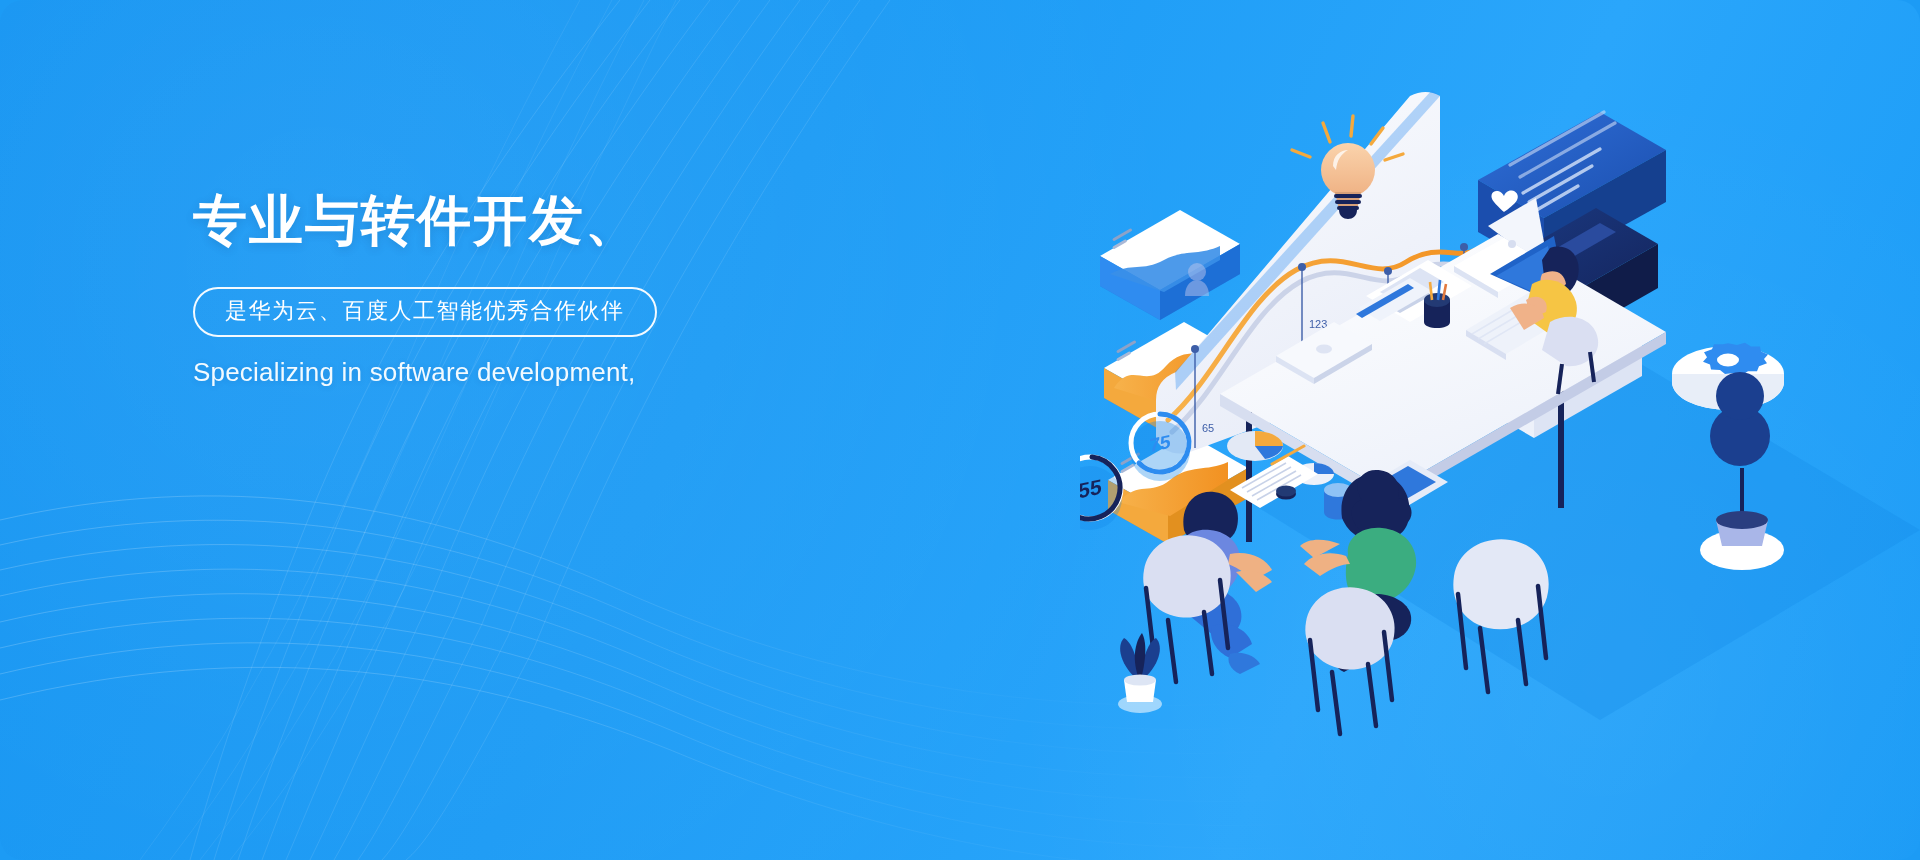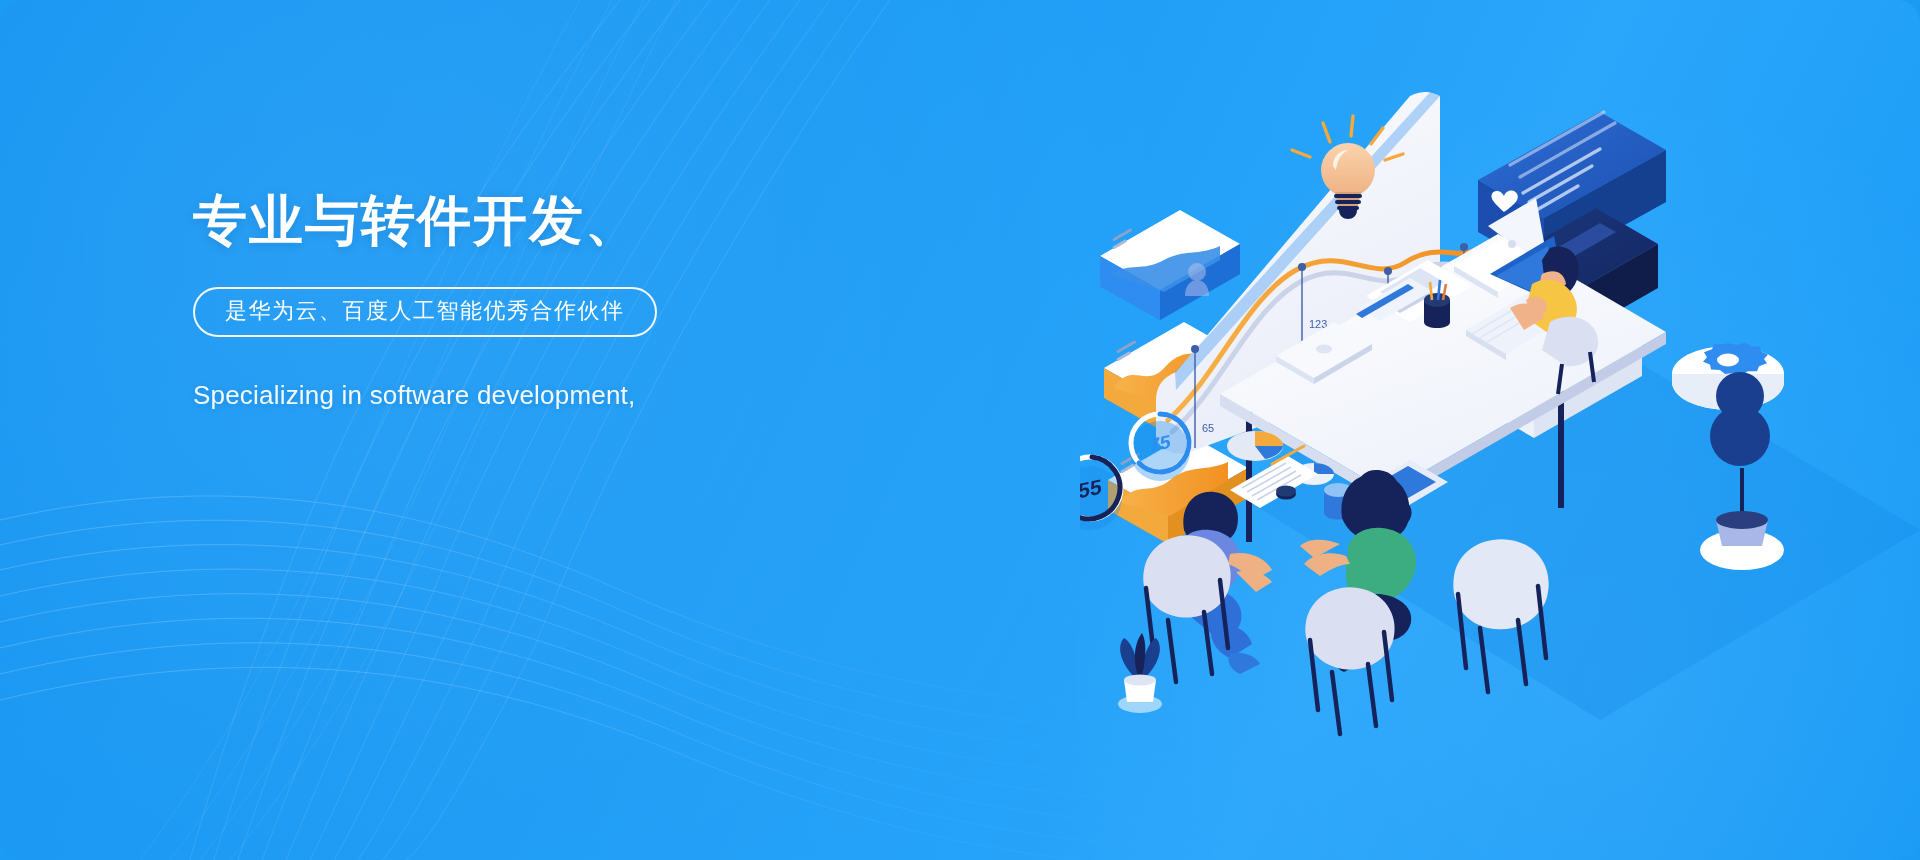--- a/index.html
+++ b/index.html
@@ -50,21 +50,21 @@
     padding:11px 30px 13px;
     color:#FFFFFF;
     font-size:22px;
     letter-spacing:1.5px;
     line-height:1;
     white-space:nowrap;
     text-align:right;
   }
 
   .subtitle{
-    margin-top:39px;
+    margin-top:16px;
     color:#F2FAFF;
     font-size:26px;
     line-height:38px;
     letter-spacing:.2px;
     font-weight:400;
     text-shadow:0 1px 6px rgba(0,40,90,.13);
   }
   .subtitle .sline{ display:block; white-space:nowrap; }
 
   

